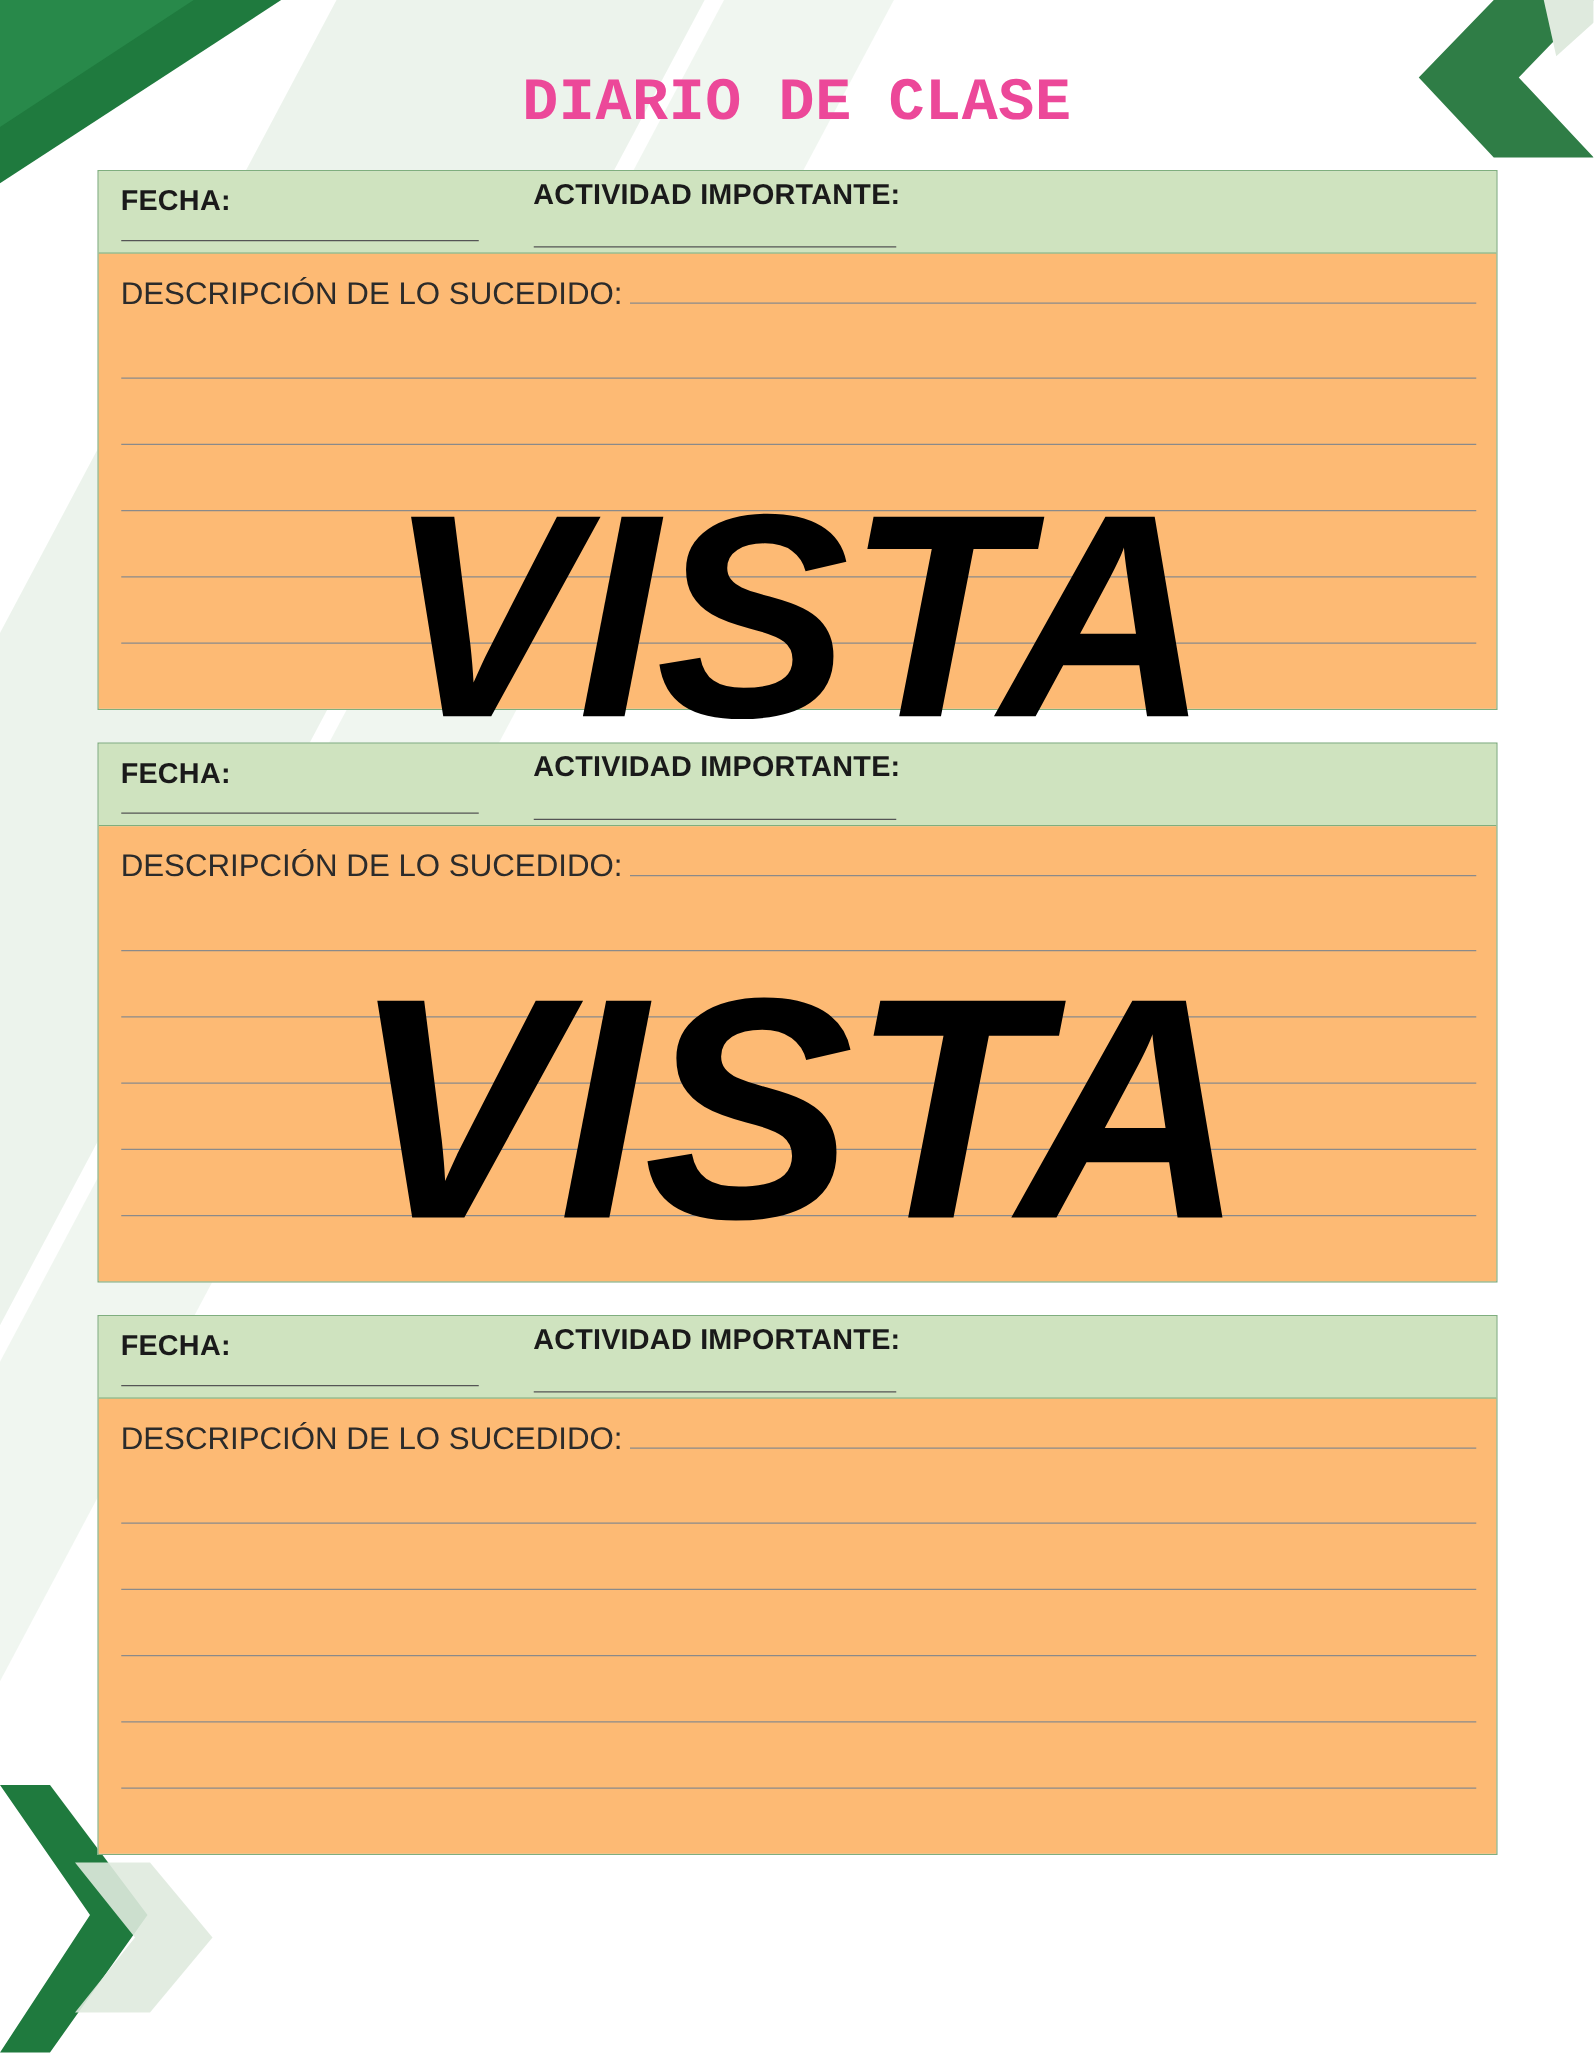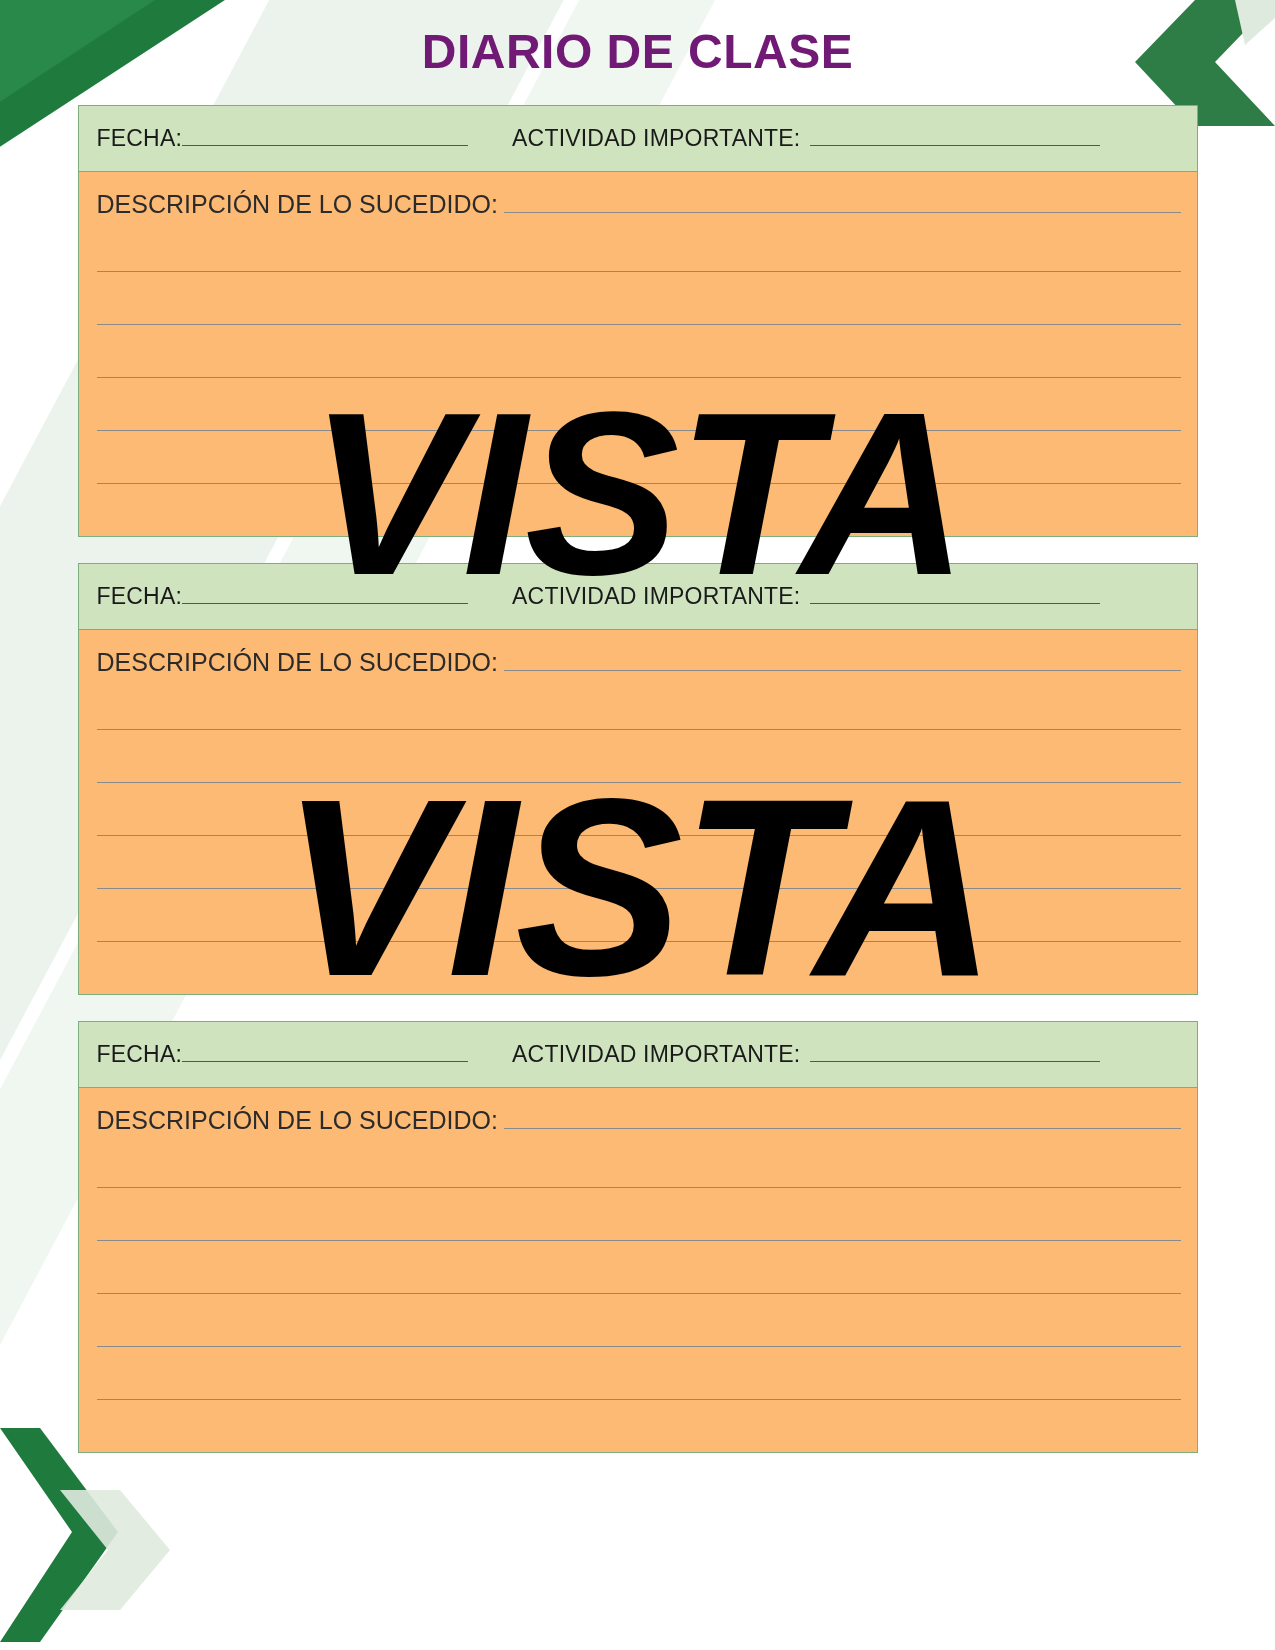--- a/index.html
+++ b/index.html
@@ -80,25 +80,25 @@
     z-index: 2;
     width: 1275px;
     height: 1650px;
     box-sizing: border-box;
     padding: 0;
   }
   .title {
     text-align: center;
     font-size: 48px;
     font-weight: bold;
-    color: #701a75;
+    color: #ec4899;
     letter-spacing: 0.5px;
-    padding-top: 24px;
+    padding-top: 56px;
     margin: 0 0 26px 0;
-    font-family: Liberation Sans, sans-serif;
+    font-family: Liberation Mono, monospace;
   }
 
   .entry {
     position: relative;
     margin: 0 auto 26px auto;
     width: 1120px;
     border: 1.5px solid #7fae7e;
     box-sizing: border-box;
     background: #efefef;
   }
@@ -108,23 +108,24 @@
     height: 66px;
     display: flex;
     align-items: center;
     padding: 0 16px 0 18px;
     box-sizing: border-box;
   }
   .field {
     display: flex;
     align-items: baseline;
     font-size: 23px;
-    font-weight: normal;
+    font-weight: bold;
     color: #1a1a1a;
     white-space: nowrap;
+    flex-direction: column;
   }
   .field .lbl { letter-spacing: 0.2px; }
   .rule {
     display: inline-block;
     border-bottom: 1.5px solid #555;
     height: 18px;
   }
   .rule-date { width: 286px; }
   .rule-act  { width: 290px; }
   .field-act { margin-left: 44px; gap: 10px; }

